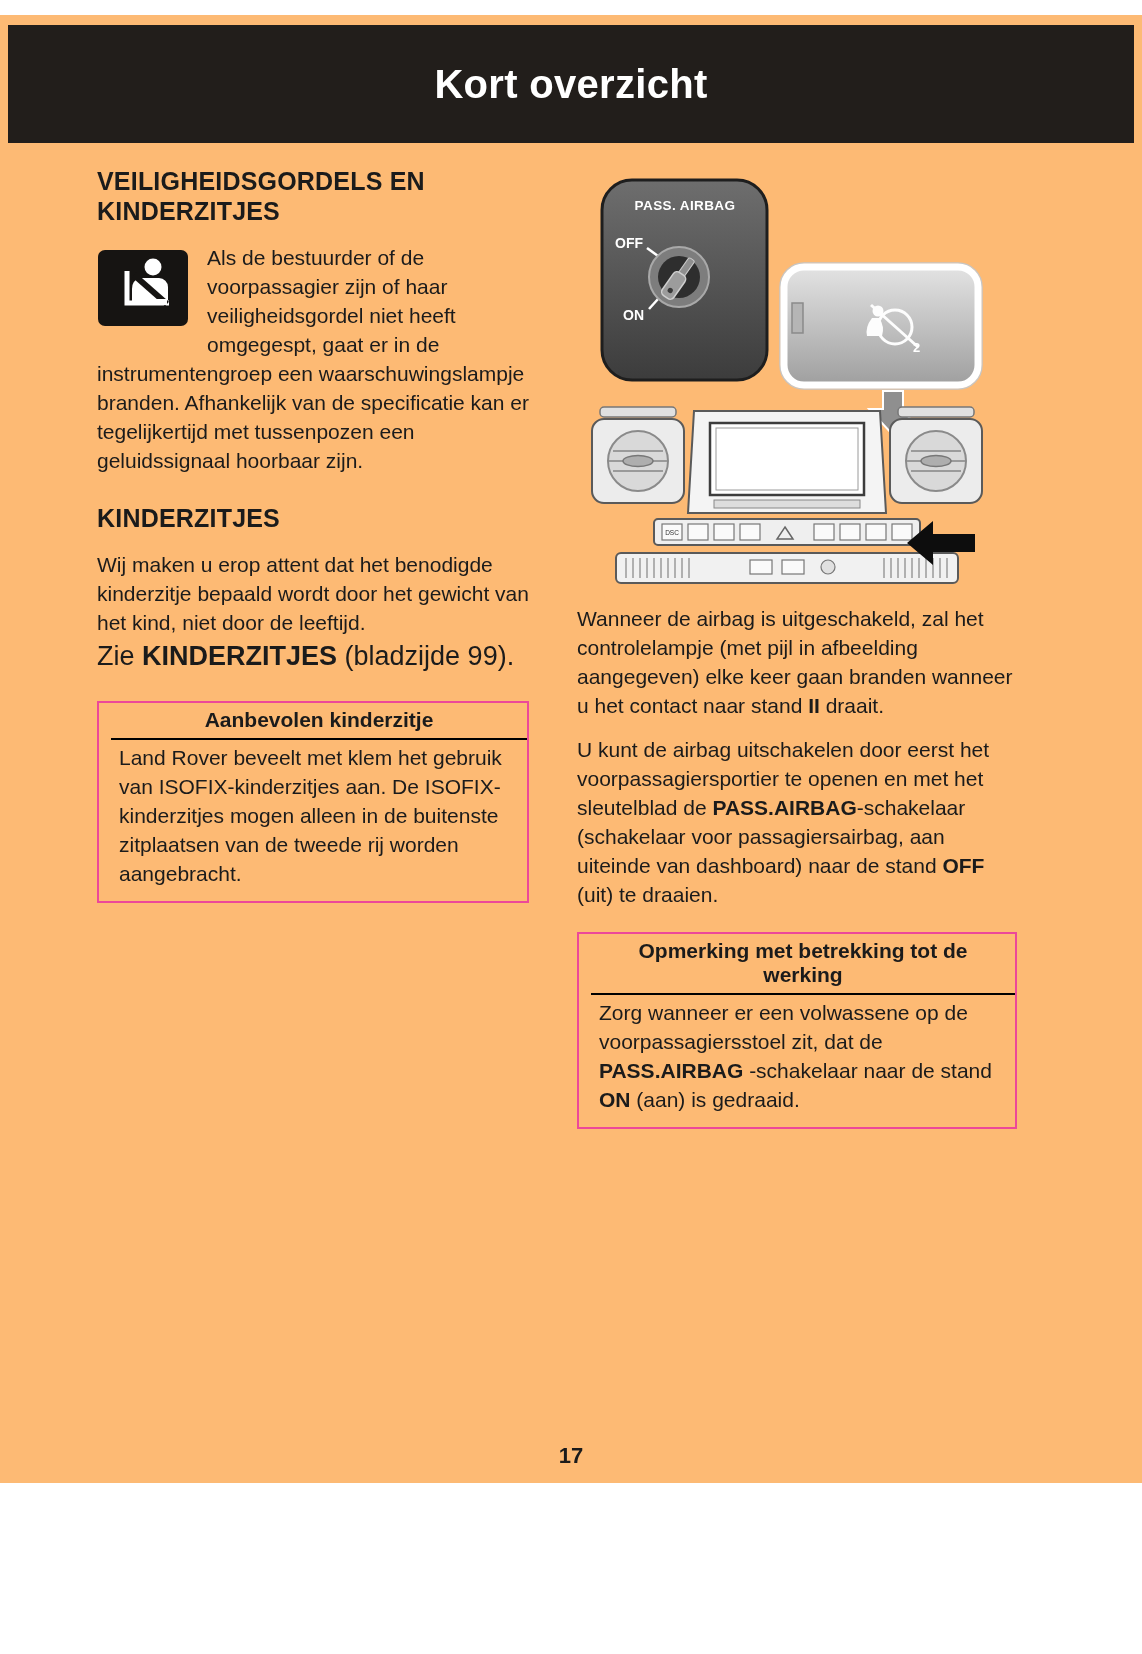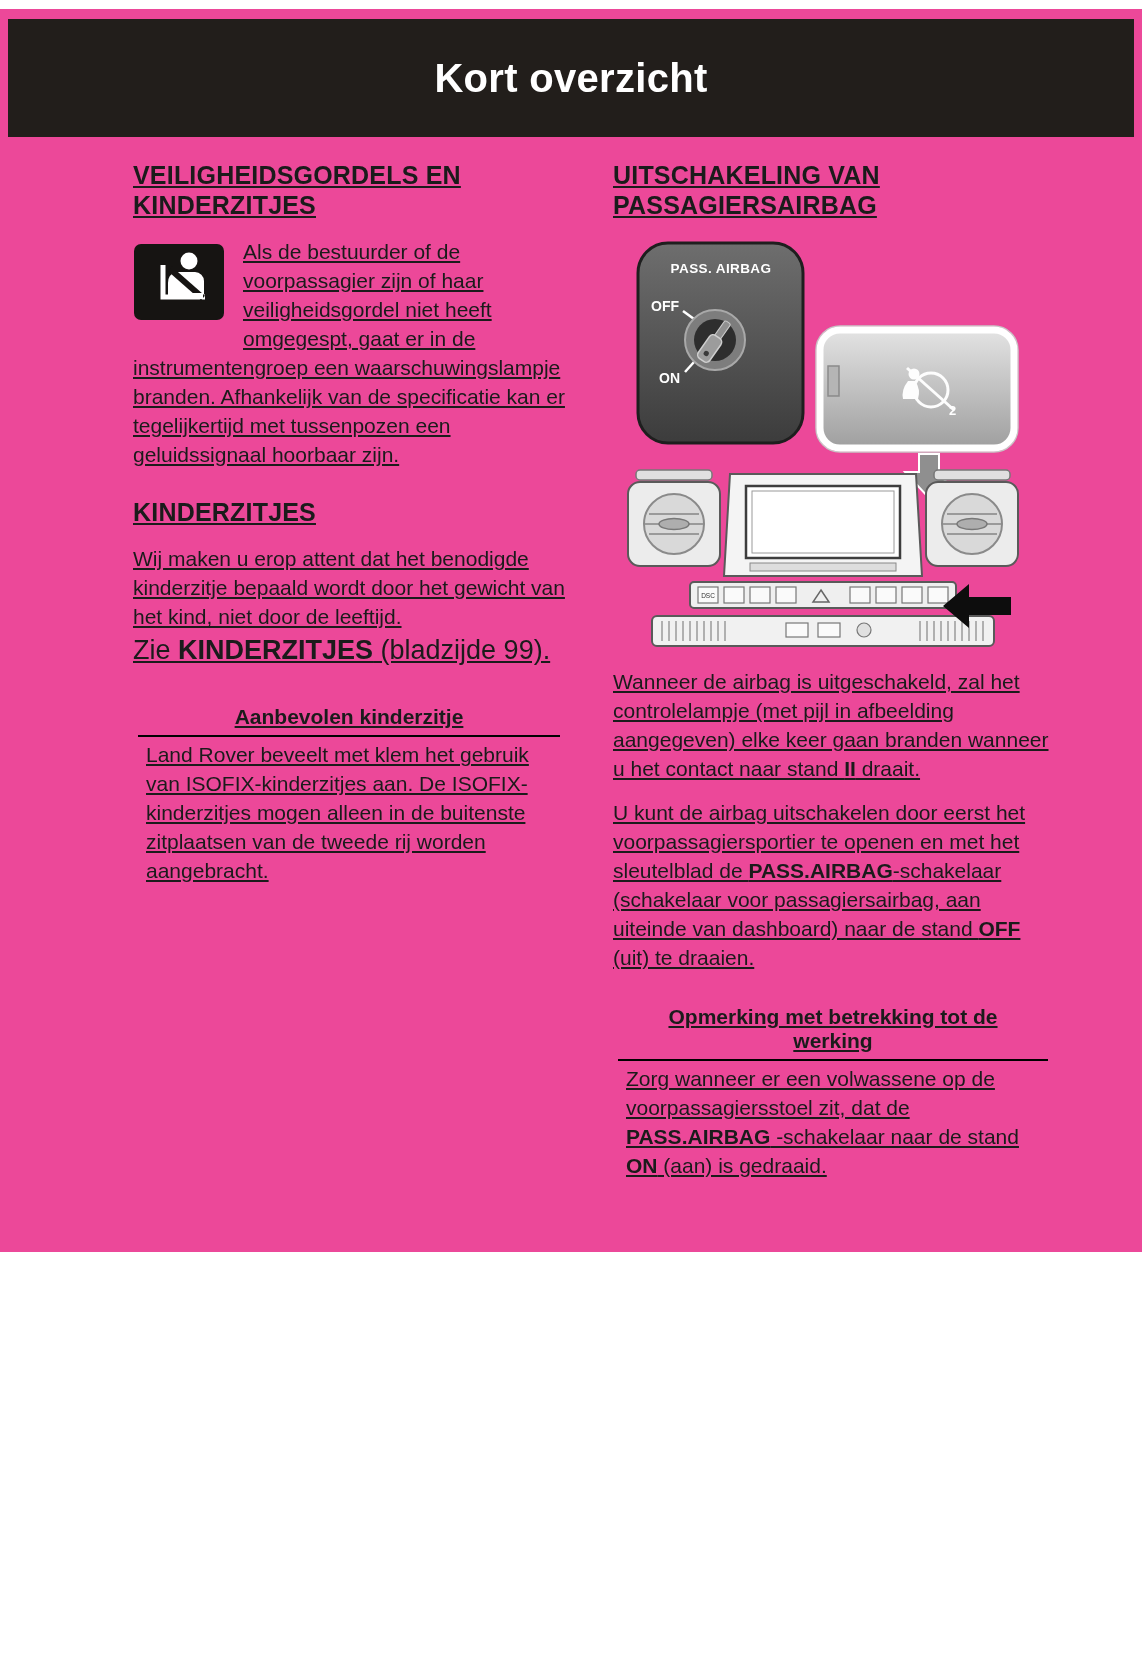--- a/index.html
+++ b/index.html
@@ -1,43 +1,43 @@
 <!DOCTYPE html>
 <html><head>
 <meta charset="utf-8">
 <style>
   * { margin:0; padding:0; box-sizing:border-box; }
   html,body { background:#ffffff; }
   .page {
-    position:relative; width:1142px; height:1243px; background:#ec4899;
+    position:relative; width:1142px; height:1468px; background:#fdba74;
     font-family:"Liberation Sans","DejaVu Sans",sans-serif; color:#1b1b1b;
-    overflow:hidden; margin:9px auto;
+    overflow:hidden; margin:15px auto;
   }
   .topbar {
     position:absolute; left:8px; top:10px; width:1126px; height:118px;
     background:#221e1b; display:flex; align-items:center; justify-content:center;
   }
   .topbar h1 { color:#ffffff; font-size:40px; font-weight:bold; letter-spacing:0.3px; }
 
-  .content { position:absolute; top:152px; left:133px; display:flex;text-decoration:underline; }
+  .content { position:absolute; top:152px; left:97px; display:flex; }
   .col-left  { width:432px; margin-right:48px; }
   .col-right { width:440px; }
 
   .sec-h { font-size:25px; font-weight:bold; line-height:1.18; margin-bottom:18px; letter-spacing:0.2px; }
   .sec-h.second { margin-top:28px; }
 
   .para { font-size:21px; line-height:1.38; margin-bottom:15px; }
   .para.tight { margin-bottom:0; }
   .ref-line { font-size:27px; line-height:1.38; margin-bottom:0; }
 
   .with-icon::after { content:""; display:block; clear:both; }
   .belt-icon { float:left; width:92px; height:78px; margin:5px 18px 4px 0; }
   .belt-icon svg { display:block; }
 
-  .info-box { border:5px solid #ec4899; margin-top:26px; }
+  .info-box { border:2px solid #ec4899; margin-top:26px;padding-left:12px; }
   .box-title {
     font-size:21px; font-weight:bold; text-align:center;
     padding:5px 8px 6px; border-bottom:2px solid #000;
   }
   .box-body { font-size:21px; line-height:1.38; padding:4px 10px 12px 8px;border-radius:13px; }
 
   .airbag-figure { margin:8px 0 10px; }
   .airbag-figure svg.fig-svg { display:block; }
   .airbag-figure figcaption { font-size:16px; color:#2e2e2e; margin-top:4px; margin-left:2px; }
 
@@ -86,21 +86,20 @@
       <p class="para tight">Wij maken u erop attent dat het benodigde kinderzitje bepaald wordt door het gewicht van het kind, niet door de leeftijd.</p>
       <p class="ref-line"><span>Zie </span><strong>KINDERZITJES</strong><span> (bladzijde 99).</span></p>
 
       <div class="info-box">
         <div class="box-title">Aanbevolen kinderzitje</div>
         <div class="box-body">Land Rover beveelt met klem het gebruik van ISOFIX-kinderzitjes aan. De ISOFIX-kinderzitjes mogen alleen in de buitenste zitplaatsen van de tweede rij worden aangebracht.</div>
       </div>
     </section>
 
     <section class="col-right">
-      <h2 class="sec-h">UITSCHAKELING VAN PASSAGIERSAIRBAG</h2>
 
       <figure class="airbag-figure">
         <svg class="fig-svg" viewBox="0 0 440 420" width="440" height="420" aria-hidden="true">
           <defs>
             <linearGradient id="panelGrad" x1="0" y1="0" x2="0" y2="1">
               <stop offset="0" stop-color="#6e6e6e"></stop>
               <stop offset="1" stop-color="#3c3c3c"></stop>
             </linearGradient>
             <linearGradient id="lightGrad" x1="0" y1="0" x2="0" y2="1">
               <stop offset="0" stop-color="#e3e3e3"></stop>

